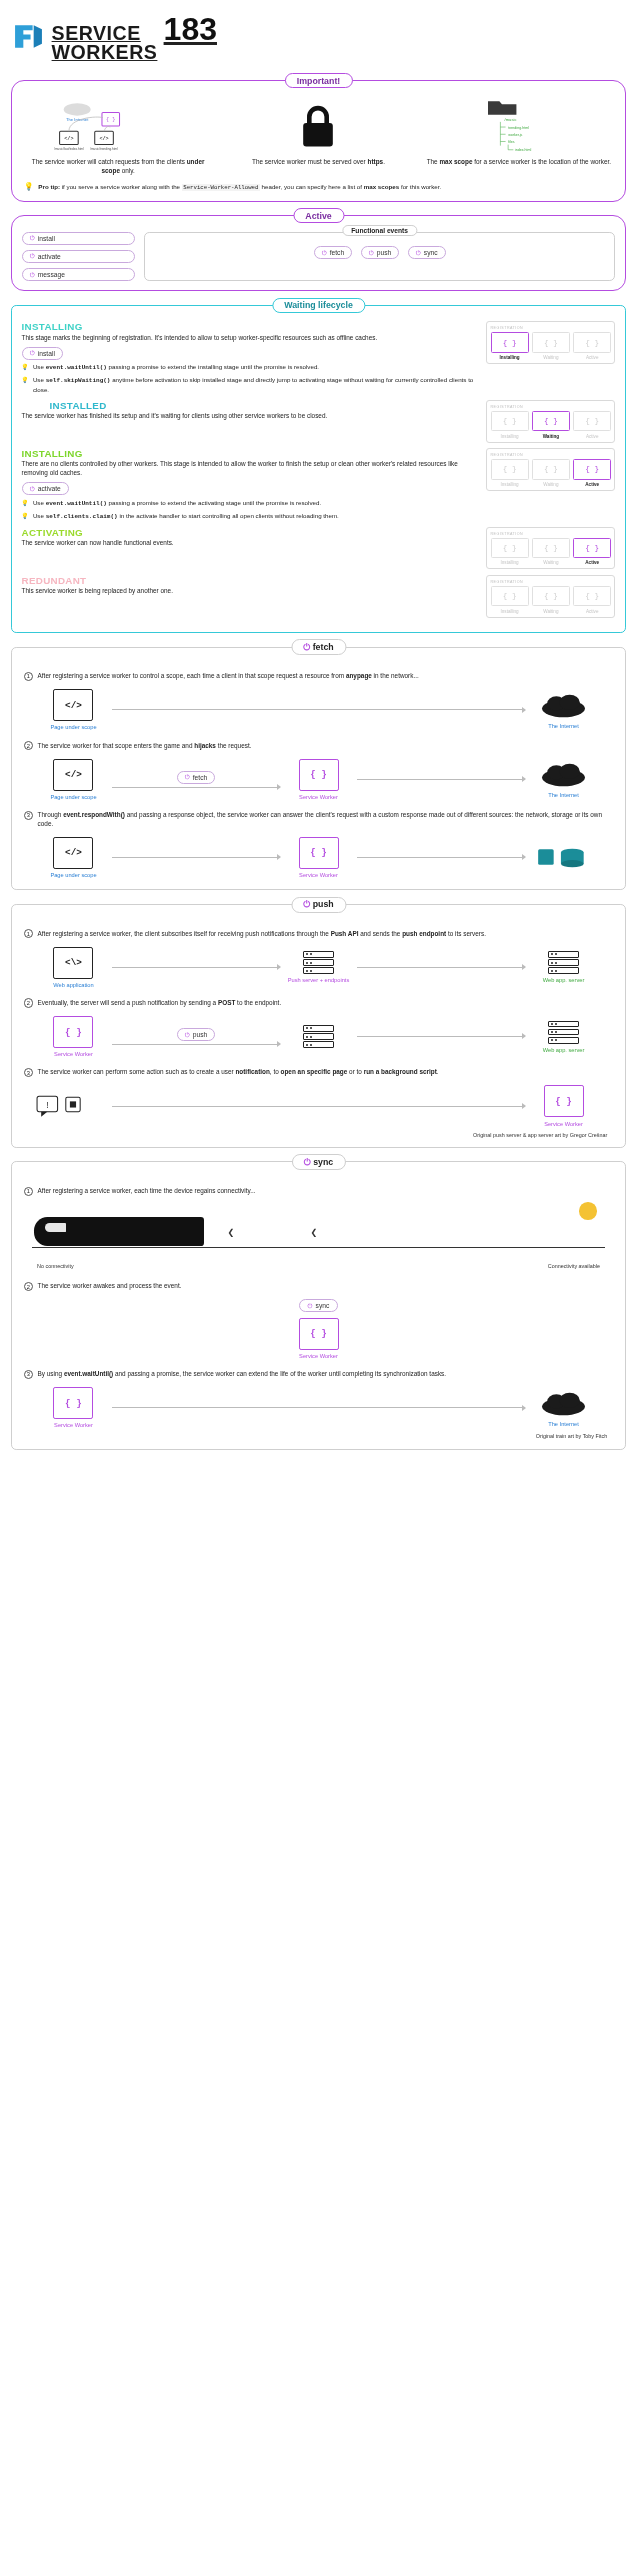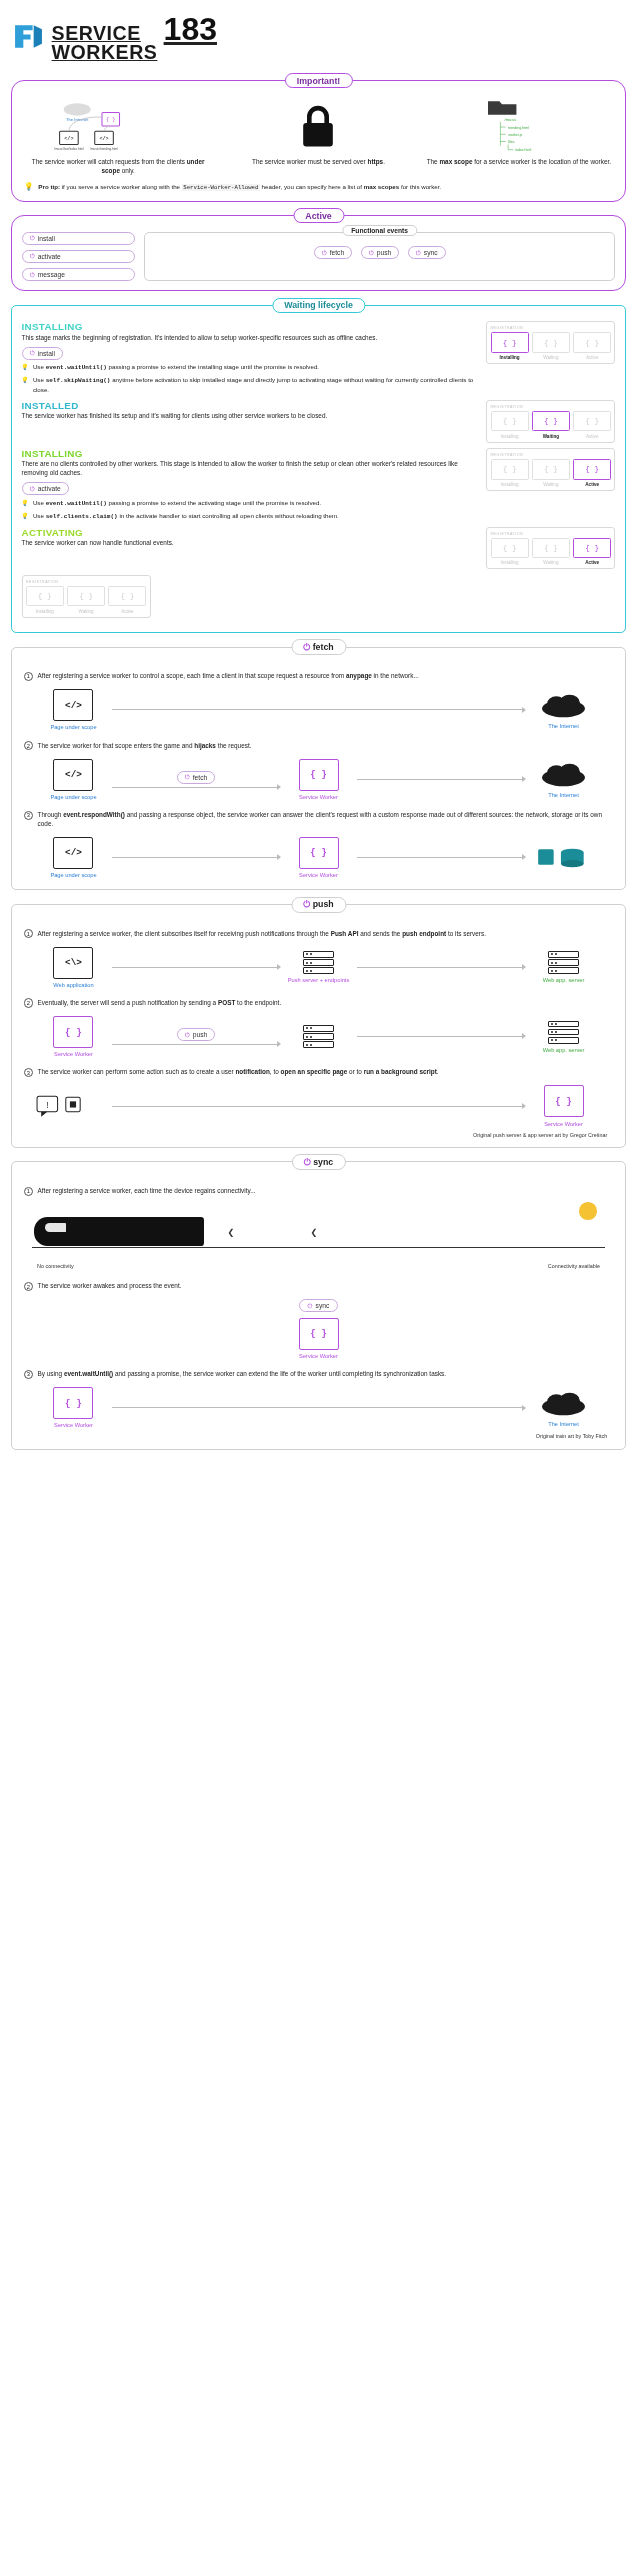--- a/index.html
+++ b/index.html
@@ -77,21 +77,21 @@
   .chips-inline { display: flex; gap: 8.2px; justify-content: center; }
 
   
   .life-row { display: flex; gap: 7.2px; align-items: flex-start; margin-bottom: 5.2px; }
   .life-left { flex: 1; }
   .life-right { width: 129px; }
   .life-head { font-size: 9.8px; font-weight: bold; letter-spacing: 0.3px; margin-bottom: 1.5px; }
   .life-body { font-size: 6.4px; line-height: 1.4; }
   .life-note { display: flex; gap: 3.6px; font-size: 6.2px; margin-top: 3.6px; line-height: 1.4; }
   .c-installing { color: #3fd2c7; }
-  .c-installed { color: #2fb8cc; }
+  .c-installed { color: #2fb8cc; margin-left: 28px; }
   .c-activating { color: #7dd62b; }
   .c-activated { color: #9ada2b; }
   .c-redundant { color: #f6b6c0; }
   code.ev { font-family: "Liberation Mono", monospace; font-weight: bold; font-size: 6px; }
 
   
   .states {
     border: 0.8px solid #d9d9d9; border-radius: 3.1px; padding: 4.1px 3.1px 3.1px 3.1px;
     background: #fff;
   }
@@ -411,20 +411,24 @@
             <div class="st on">
                 <div class="glyph">{ }</div>
                 <div class="lbl">Active</div>
               </div>
           </div>
         </div>
       </div>
     </div>
 
     <div class="life-row">
+      <div class="life-left">
+        <div class="life-head c-redundant">REDUNDANT</div>
+        <div class="life-body">This service worker is being replaced by another one.</div>
+      </div>
       <div class="life-right">
         <div class="states">
           <div class="reg">REGISTRATION</div>
           <div class="boxes">
             <div class="st">
                 <div class="glyph">{ }</div>
                 <div class="lbl">Installing</div>
               </div>
             <div class="st">
                 <div class="glyph">{ }</div>

